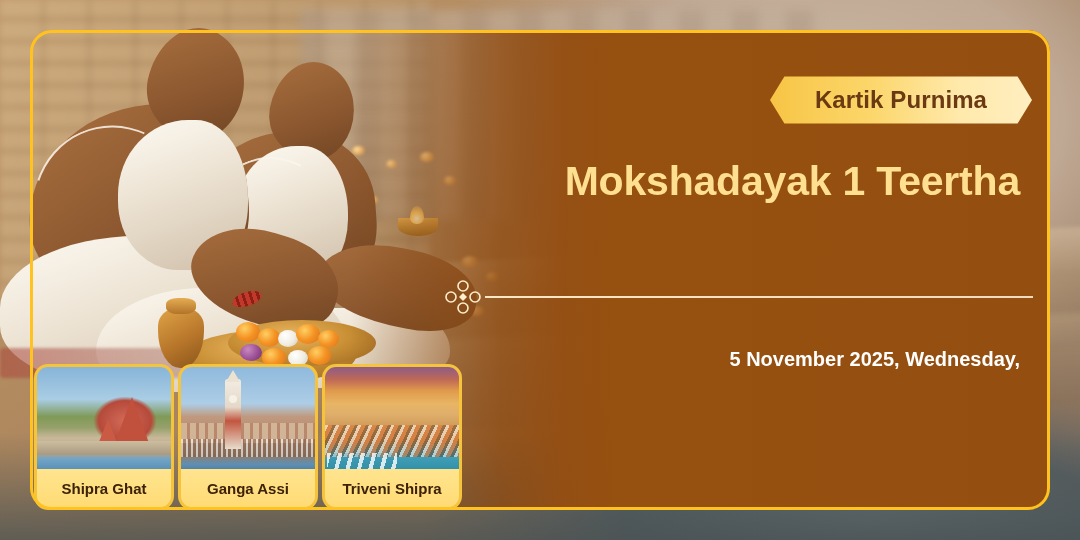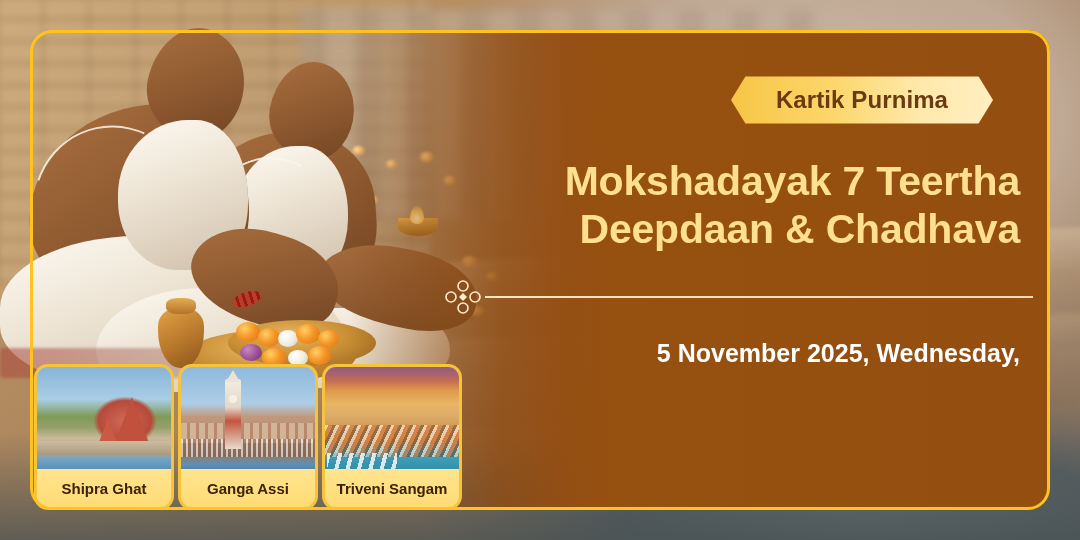--- a/index.html
+++ b/index.html
@@ -255,21 +255,21 @@
       rgba(140,74,17,0.30) 60px,
       rgba(143,75,17,0.80) 150px,
       rgba(148,78,18,0.98) 215px,
       #96500f 270px,
       #944e10 100%);
   }
 
   
   .badge-wrap {
     position: absolute;
-    left: 731px; top: 72px;
+    left: 770px; top: 72px;
     width: 262px; height: 56px;
     z-index: 20;
     text-decoration: underline;
   }
   .badge {
     position: absolute;
     inset: 0;
     background: linear-gradient(to right, #f7c545 0%, #fcd66a 38%, #ffe9ab 72%, #ffeec0 100%);
     clip-path: polygon(
       0% 50%, 5.5% 8%, 94.5% 8%, 100% 50%, 94.5% 92%, 5.5% 92%);
@@ -313,26 +313,26 @@
   .divider-rule {
     flex: 1 1 auto;
     height: 2px;
     background: linear-gradient(to right, rgba(255,238,205,0.95), rgba(255,243,220,0.85));
     margin-left: 2px;
   }
 
   
   .date-block {
     position: absolute;
-    left: 520px; top: 337px;
+    left: 520px; top: 346px;
     width: 500px;
     z-index: 20;
     text-align: right;
     color: #ffffff;
-    font-size: 25px;
+    font-size: 20px;
     font-weight: bold;
     line-height: 1.32;
   }
   .date-line { display: block; white-space: nowrap; }
 
   
   .cards {
     position: absolute;
     left: 34px; top: 364px;
     display: flex;
@@ -560,22 +560,21 @@
     <div class="panel-inner"></div>
   </div>
 
   <div class="badge-wrap">
     <div class="badge">
       <span class="badge-text">Kartik Purnima</span>
     </div>
   </div>
 
   <div class="title">
-    <span class="title-line">Mokshadayak 7 Teertha</span>
-    <span class="title-line">Deepdaan &amp; Chadhava</span>
+    <span class="title-line">Mokshadayak 1 Teertha</span>
   </div>
 
   <div class="divider">
     <span class="ornament">
       <svg width="40" height="36" viewBox="0 0 40 36" fill="none">
         <circle cx="20" cy="7" r="5" stroke="#ffeecb" stroke-width="1.6"></circle>
         <circle cx="20" cy="29" r="5" stroke="#ffeecb" stroke-width="1.6"></circle>
         <circle cx="8" cy="18" r="5" stroke="#ffeecb" stroke-width="1.6"></circle>
         <circle cx="32" cy="18" r="5" stroke="#ffeecb" stroke-width="1.6"></circle>
         <path d="M20 14 L24 18 L20 22 L16 18 Z" fill="#ffeecb"></path>
@@ -608,21 +607,21 @@
         <div class="tower-clock"></div>
       </div>
       <div class="card-label">Ganga Assi</div>
     </div>
 
     <div class="card">
       <div class="card-photo photo-triveni">
         <div class="tent-row"></div>
         <div class="boats"></div>
       </div>
-      <div class="card-label">Triveni Sangam</div>
+      <div class="card-label">Triveni Shipra</div>
     </div>
 
 
   </div>
 
   <div class="frame"></div>
 
 </div>
 
 </body></html>

